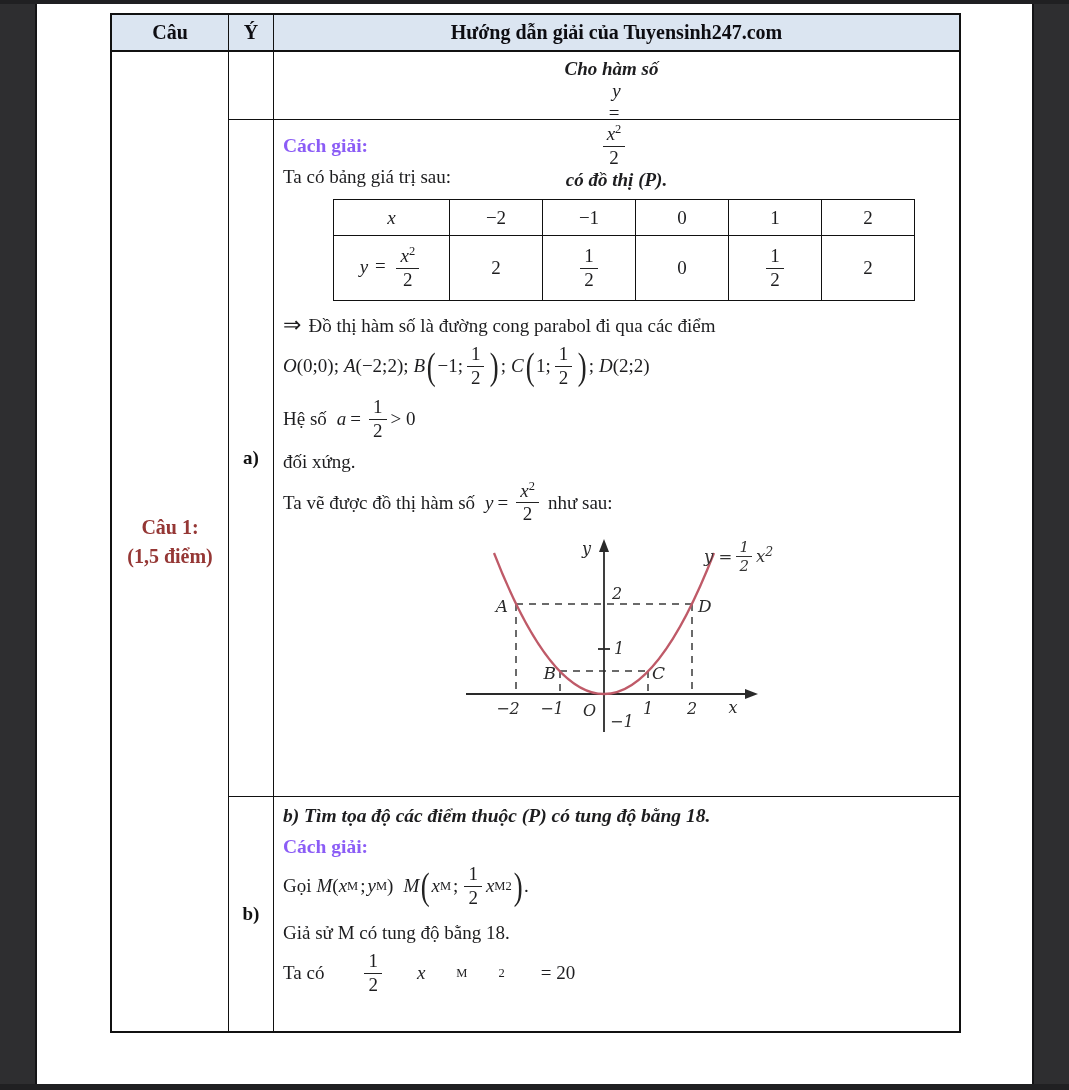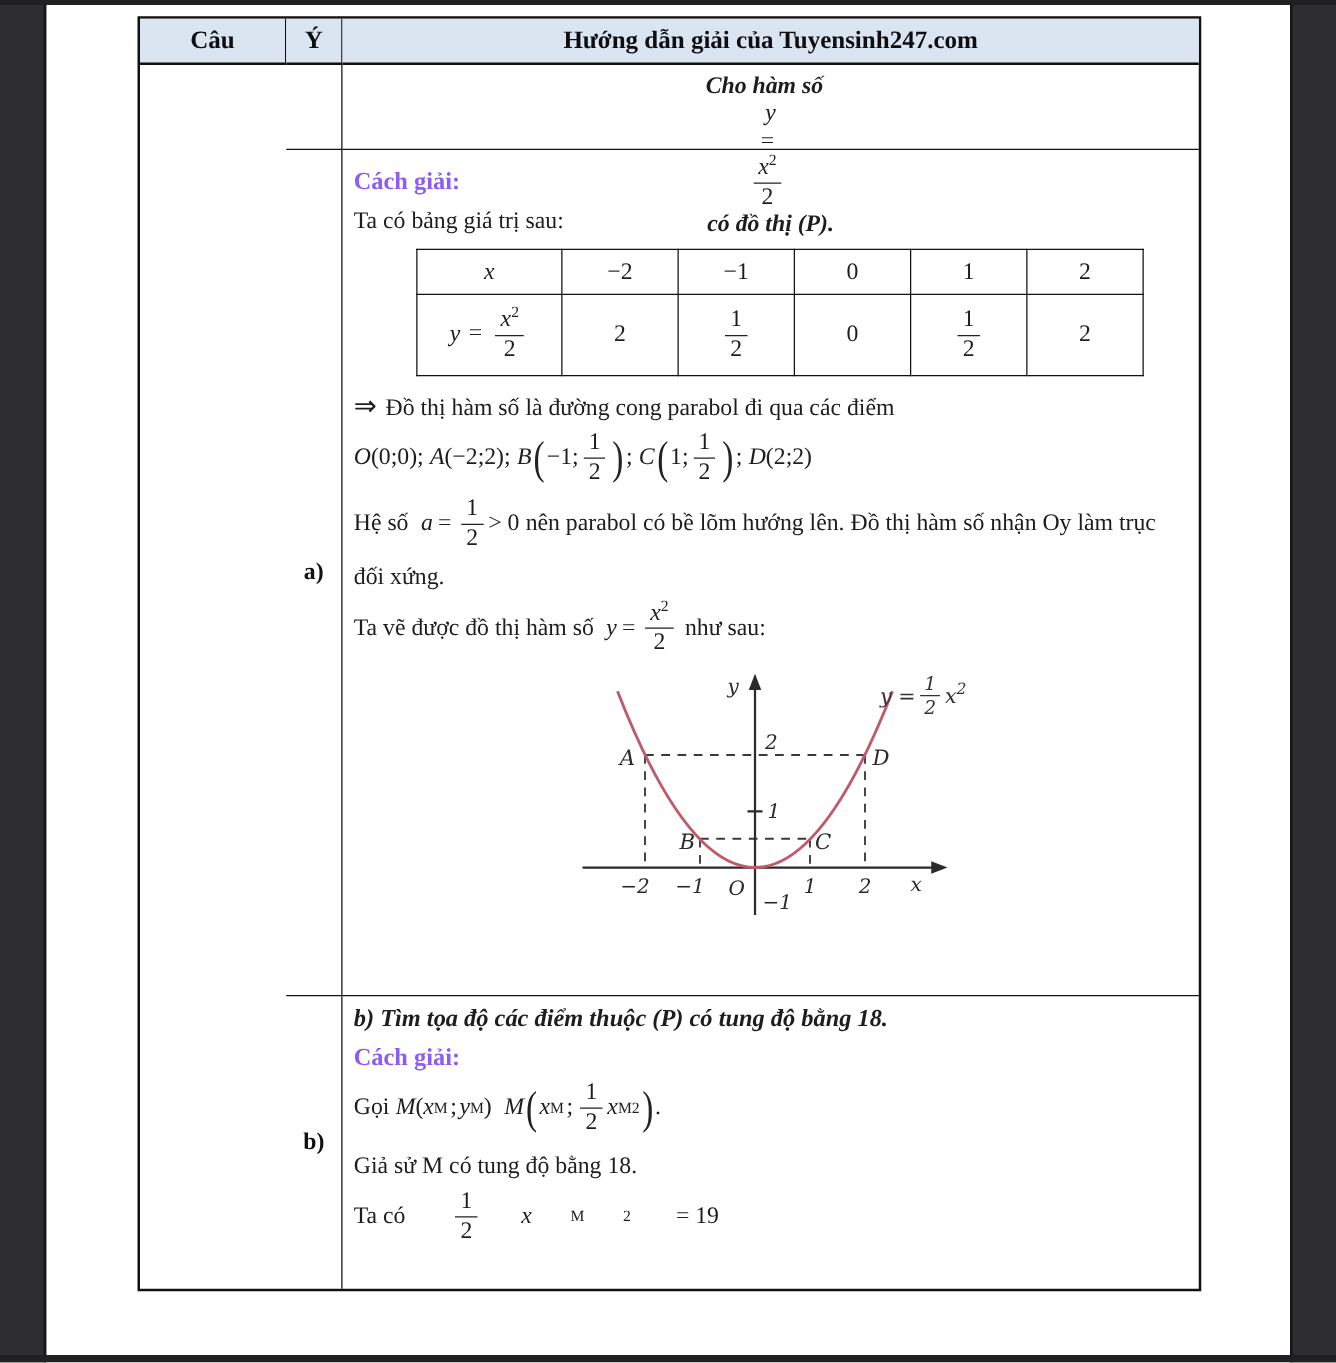--- a/index.html
+++ b/index.html
@@ -92,20 +92,24 @@
   <div class="cell thead b-r" style="grid-column:1;grid-row:1;">
       <span>Câu</span>
     </div>
   <div class="cell thead b-r" style="grid-column:2;grid-row:1;">
       <span>Ý</span>
     </div>
   <div class="cell thead" style="grid-column:3;grid-row:1;">
       <span>Hướng dẫn giải của Tuyensinh247.com</span>
     </div>
 
+  <div class="cell cau-cell b-r">
+    <div class="qlabel">Câu 1:</div>
+    <div class="qpoints">(1,5 điểm)</div>
+  </div>
 
   <div class="cell ycell b-r b-b" style="grid-column:2;grid-row:2;"></div>
   <div class="cell content b-b" style="grid-column:3;grid-row:2;display:flex;align-items:center;">
     <span class="bi mr">Cho hàm số</span>
     <span class="it ml">y</span>
     <span class="m">=</span>
     <span class="frac">
       <span class="num"><i>x</i><sup>2</sup></span>
       <span class="den">2</span>
     </span>
@@ -191,21 +195,20 @@
 
     <div class="fline" style="margin-top:8px;">
       <span class="mr">Hệ số</span>
       <i class="ml">a</i>
       <span class="m">=</span>
       <span class="frac">
           <span class="num">1</span>
           <span class="den">2</span>
         </span>
       <span class="mr">&gt; 0</span>
-      <span>nên parabol có bề lõm hướng lên. Đồ thị hàm số nhận Oy làm trục</span>
     </div>
     <div class="line" style="">đối xứng.</div>
 
     <div class="fline" style="margin-top:8px;">
       <span class="mr">Ta vẽ được đồ thị hàm số</span>
       <span class="it ml">y</span>
       <span class="m">=</span>
       <span class="frac">
         <span class="num"><i>x</i><sup>2</sup></span>
         <span class="den">2</span>
@@ -296,16 +299,16 @@
 
     <div class="fline" style="margin-top:7px;gap:31px;">
       <span class="mr">Ta có</span>
       <span class="frac">
           <span class="num">1</span>
           <span class="den">2</span>
         </span>
         <i>x</i>
         <sub>M</sub>
         <sup>2</sup>
-      <span class="ml">= 19</span>
+      <span class="ml">= 20</span>
     </div>
   </div>
 </div>
 
 </body></html>

